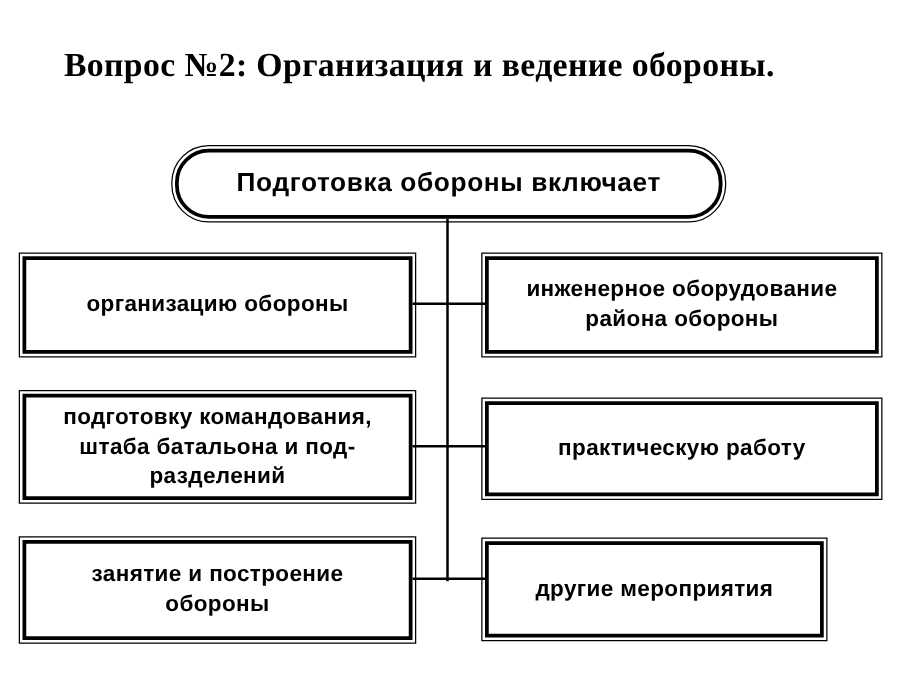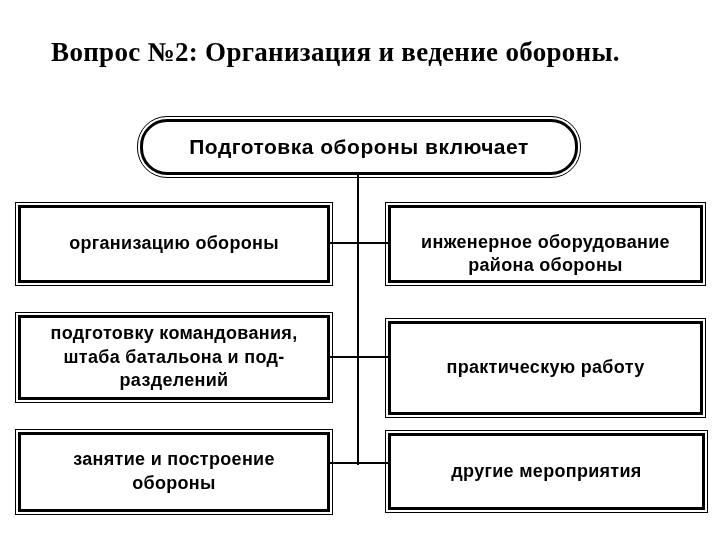--- a/index.html
+++ b/index.html
@@ -48,23 +48,23 @@
     font-size: 18px;
     line-height: 1.32;
     letter-spacing: 0.3px;
     white-space: pre-line;
   }
   .root { left: 140px; top: 119px; width: 438px; height: 56px; border-radius: 27px; }
   .root .box-label { font-size: 21px; letter-spacing: 0.5px; }
   .l1 { left: 18px;  top: 205px; width: 312px; height: 78px; }
   .l2 { left: 18px;  top: 315px; width: 312px; height: 85px; }
   .l3 { left: 18px;  top: 432px; width: 312px; height: 80px; }
-  .r1 { left: 388px; top: 205px; width: 315px; height: 78px; align-items: flex-end; }
-  .r2 { left: 388px; top: 321px; width: 315px; height: 94px; }
-  .r3 { left: 388px; top: 433px; width: 317px; height: 77px; }
+  .r1 { left: 388px; top: 205px; width: 315px; height: 78px; }
+  .r2 { left: 388px; top: 321px; width: 315px; height: 76px; }
+  .r3 { left: 388px; top: 433px; width: 271px; height: 77px; }
   .connector {
     position: absolute;
     background: var(--line-color, #000000);
     z-index: 1;
   }
   .vline { left: 357px; top: 175px; width: 2px; height: 290px; }
   .hline { left: 328px; width: 62px; height: 2px; }
   .h1 { top: 242px; }
   .h2 { top: 356px; }
   .h3 { top: 462px; }

